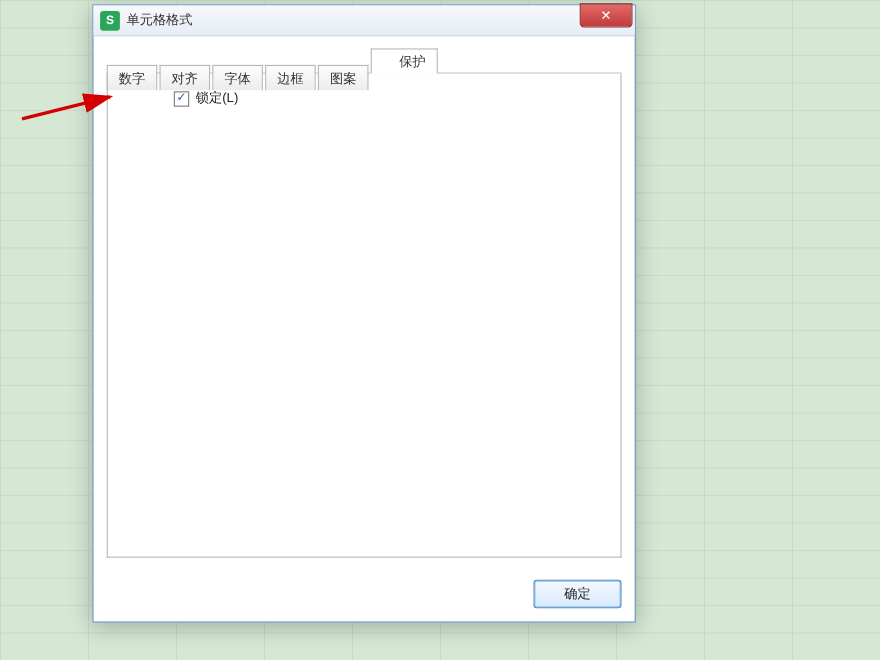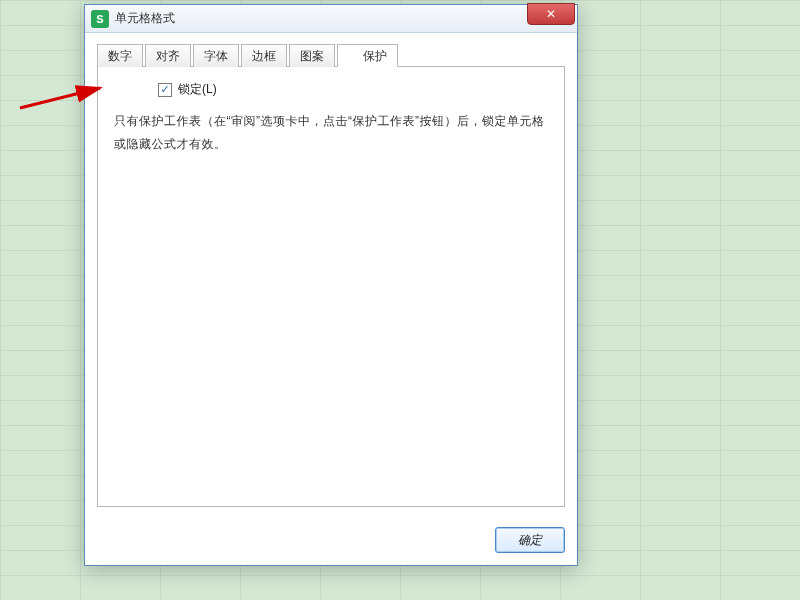--- a/index.html
+++ b/index.html
@@ -99,21 +99,21 @@
     .tab {
       border: 1px solid #b7b7b7;
       border-bottom: none;
       background: linear-gradient(#fdfdfd, #ececec);
       padding: 3px 10px;
       margin-right: 2px;
       cursor: pointer;
       font-size: 12px;
       color: #333;
       position: relative;
-      top: 1px;
+      top: 16px;
     }
     .tab.active {
       background: #fff;
       border-bottom: 1px solid #fff;
       top: 1px;
       z-index: 2;
       padding-left: 25px;
     }
     .tab-content {
       border: 1px solid #b7b7b7;
@@ -153,32 +153,31 @@
       font-size: 12px;
       letter-spacing: 0.5px;
     }
     .footer {
       padding: 10px 12px 12px;
       display: flex;
       justify-content: flex-end;
       gap: 10px;
     }
     .btn {
-      width: 70px;
+      width: 80px;
       height: 26px;
       border: 1px solid #8a8a8a;
       background: linear-gradient(#fdfdfd, #e7e7e7);
       border-radius: 3px;
       cursor: pointer;
       font-size: 12px;
       color: #222;
       display: flex;
       align-items: center;
       justify-content: center;
-      font-style: italic;
     }
     .btn.primary {
       border: 1px solid #4a86c7;
       background: linear-gradient(#f4f9ff, #d9eaff);
       box-shadow: 0 0 0 1px #a8cdef inset;
     }
   </style>
 </head>
 <body>
 
@@ -212,20 +211,19 @@
       <div class="tab">边框</div>
       <div class="tab">图案</div>
       <div class="tab active">保护</div>
     </div>
 
     <div class="tab-content">
       <div class="check-row">
         <div class="checkbox checked"></div>
         <span class="check-label">锁定(L)</span>
       </div>
-      <div class="desc">只有保护工作表（在“审阅”选项卡中，点击“保护工作表”按钮）后，锁定单元格或隐藏公式才有效。</div>
     </div>
   </div>
 
   <div class="footer">
     <div class="btn primary">确定</div>
   </div>
 </div>
 
 </body></html>

